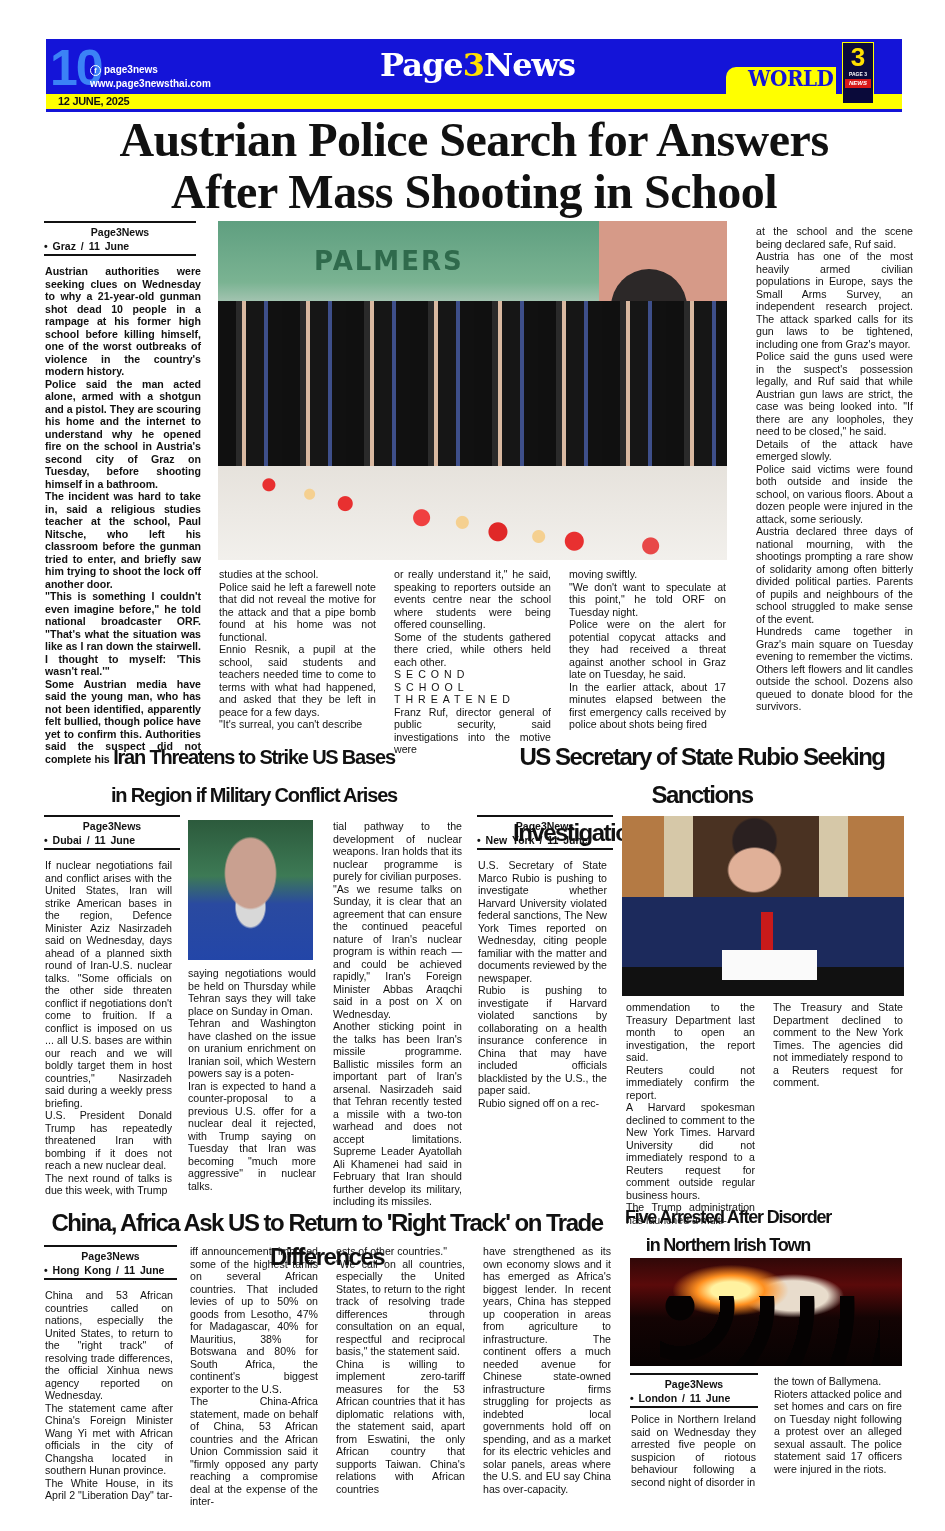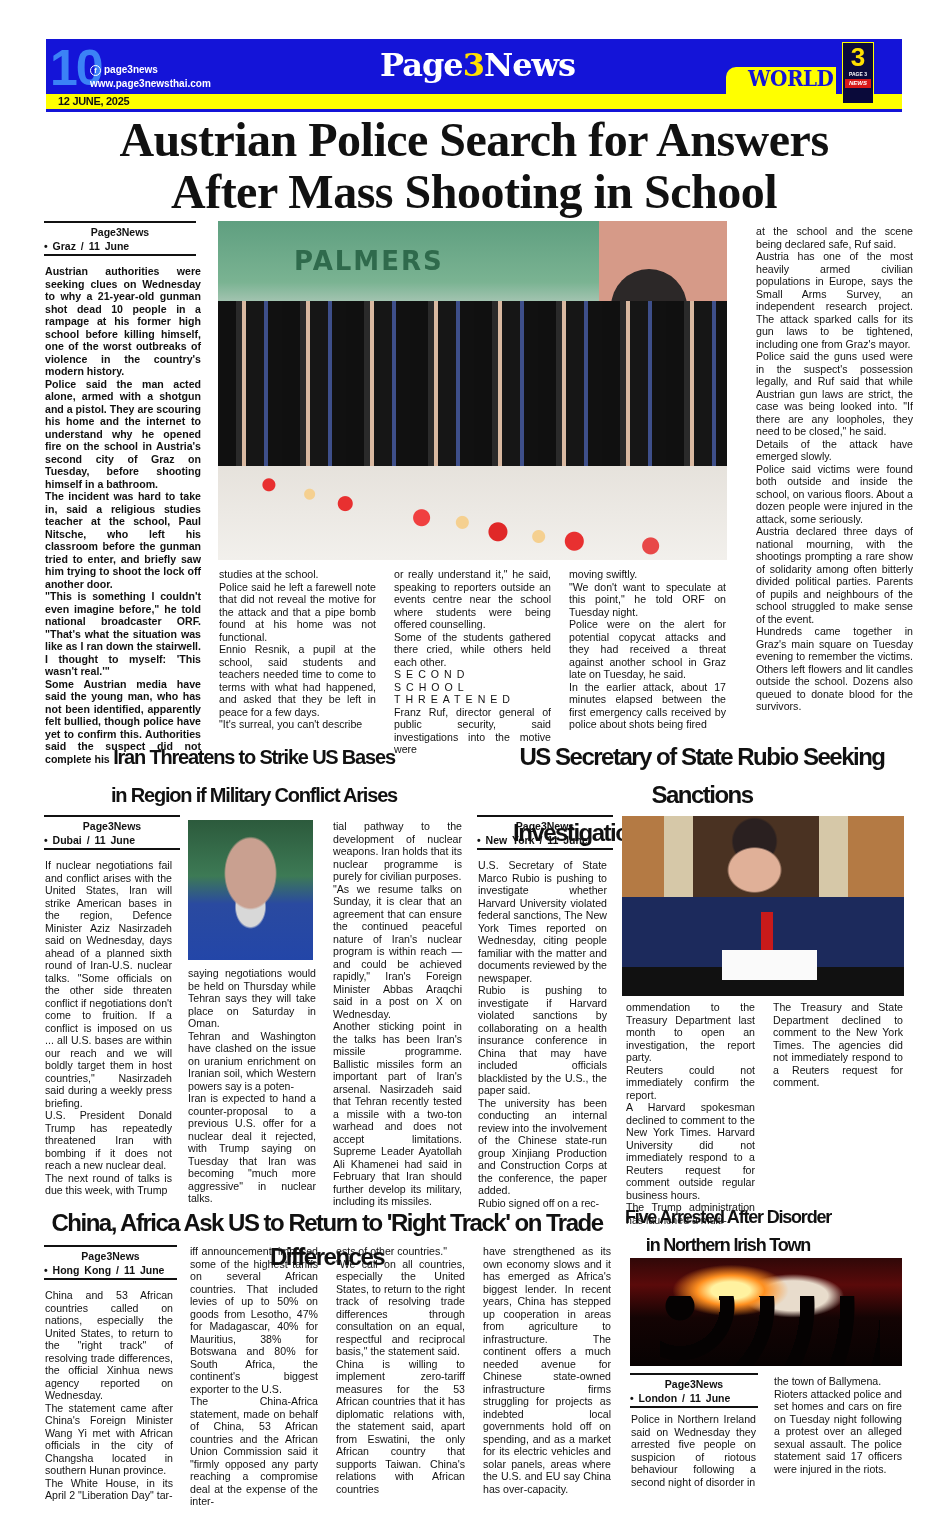--- a/index.html
+++ b/index.html
@@ -29,21 +29,21 @@
   .byline .loc{line-height:14px;padding-bottom:1px;word-spacing:2px;}
   
   .col{position:absolute;font-size:10.6px;line-height:12.5px;text-align:justify;color:#111;}
   .col p{margin:0;text-align:justify;}
   .sub{letter-spacing:5px;}
   
   .sec-head{position:absolute;text-align:center;font-family:"Liberation Sans",sans-serif;font-weight:bold;color:#111;transform-origin:center top;}
   
   .photo{position:absolute;overflow:hidden;}
   .p-graz{left:218px;top:221px;width:509px;height:339px;background:linear-gradient(180deg,#5f9f80 0%,#7ab392 18%,#cfd6d2 30%,#b8b8b8 40%,#202020 42%,#1a1a1a 70%,#d8d4d0 74%,#eae6e2 100%);}
-  .p-graz .sign{position:absolute;left:76px;top:25px;font-size:26px;font-weight:bold;color:#2f6a4c;letter-spacing:2px;font-family:"DejaVu Sans",sans-serif;}
+  .p-graz .sign{position:absolute;left:96px;top:25px;font-size:26px;font-weight:bold;color:#2f6a4c;letter-spacing:2px;font-family:"DejaVu Sans",sans-serif;}
   .p-graz .wall{position:absolute;right:0;top:0;width:128px;height:120px;background:#d69a88;}
   .p-graz .arch{position:absolute;right:40px;top:48px;width:76px;height:80px;background:#2c2828;border-radius:38px 38px 0 0;}
   .p-graz .crowd{position:absolute;left:0;top:80px;width:509px;height:175px;background:repeating-linear-gradient(90deg,#101010 0 18px,#2a2a2a 18px 24px,#d9b9a1 24px 28px,#161616 28px 46px,#3e4f8a 46px 50px,#111 50px 64px);}
   .p-graz .candles{position:absolute;left:0;top:245px;width:509px;height:94px;background:radial-gradient(circle at 10% 20%,#e83030 0 6px,transparent 7px),radial-gradient(circle at 25% 40%,#e83030 0 7px,transparent 8px),radial-gradient(circle at 40% 55%,#f04040 0 8px,transparent 9px),radial-gradient(circle at 55% 70%,#e02828 0 9px,transparent 10px),radial-gradient(circle at 70% 80%,#e83030 0 9px,transparent 10px),radial-gradient(circle at 85% 85%,#e84848 0 8px,transparent 9px),radial-gradient(circle at 18% 30%,#f5d090 0 5px,transparent 6px),radial-gradient(circle at 48% 60%,#f5d090 0 6px,transparent 7px),radial-gradient(circle at 63% 75%,#f5d090 0 6px,transparent 7px),linear-gradient(180deg,#e6e2dc,#f2f0ec);}
   .p-iran{left:188px;top:820px;width:125px;height:140px;background:radial-gradient(ellipse at 50% 38%,#c9a090 0 28%,transparent 30%),radial-gradient(ellipse at 50% 62%,#d8d8d8 0 16%,transparent 18%),linear-gradient(180deg,#2c5a3c 0%,#3d7a55 40%,#2a4aa0 60%,#2346a8 100%);}
   .p-rubio{left:622px;top:816px;width:282px;height:180px;background:radial-gradient(ellipse at 47% 30%,#e0b098 0 12%,transparent 13%),radial-gradient(ellipse at 47% 14%,#2a2020 0 10%,transparent 11%),linear-gradient(180deg,transparent 0 45%,#1c2a5c 45% 84%,#111 84%),linear-gradient(90deg,#b47a44 0 15%,#d6c8a8 15% 25%,#4a3222 25% 70%,#d6c8a8 70% 80%,#b47a44 80%);}
   .p-rubio .card{position:absolute;left:100px;top:134px;width:95px;height:30px;background:#fafafa;}
   .p-rubio .tie{position:absolute;left:139px;top:96px;width:12px;height:38px;background:#c81a1a;}
   .p-riot{left:630px;top:1258px;width:272px;height:108px;background:radial-gradient(ellipse at 37% 30%,#fff2a0 0 8%,#ff9020 14%,transparent 24%),radial-gradient(ellipse at 60% 35%,#e8dccc 0 15%,transparent 22%),linear-gradient(180deg,#300808 0%,#5a0a0a 25%,#140404 55%,#070202 100%);}
   .p-riot .people{position:absolute;left:30px;top:38px;width:220px;height:70px;background:repeating-radial-gradient(circle at 20px 10px,#050202 0 14px,transparent 15px 40px);}
@@ -130,50 +130,49 @@
   <div class="src">Page3News</div>
   <div class="loc">• Dubai / 11 June</div>
 </div>
 <div class="col" style="left:45px;top:859px;width:127px;">
   <p>If nuclear negotiations fail and conflict arises with the United States, Iran will strike American bases in the region, Defence Minister Aziz Nasirzadeh said on Wednesday, days ahead of a planned sixth round of Iran-U.S. nuclear talks. "Some officials on the other side threaten conflict if negotiations don't come to fruition. If a conflict is imposed on us ... all U.S. bases are within our reach and we will boldly target them in host countries," Nasirzadeh said during a weekly press briefing.</p>
   <p>U.S. President Donald Trump has repeatedly threatened Iran with bombing if it does not reach a new nuclear deal.</p>
   <p>The next round of talks is due this week, with Trump</p>
 </div>
 <div class="photo p-iran"></div>
 <div class="col" style="left:188px;top:967px;width:128px;">
-  <p>saying negotiations would be held on Thursday while Tehran says they will take place on Saturday in Oman.</p>
+  <p>saying negotiations would be held on Thursday while Tehran says they will take place on Sunday in Oman.</p>
   <p>Tehran and Washington have clashed on the issue on uranium enrichment on Iranian soil, which Western powers say is a poten-</p>
   <p>Iran is expected to hand a counter-proposal to a previous U.S. offer for a nuclear deal it rejected, with Trump saying on Tuesday that Iran was becoming "much more aggressive" in nuclear talks.</p>
 </div>
 <div class="col" style="left:333px;top:820px;width:129px;">
   <p>tial pathway to the development of nuclear weapons. Iran holds that its nuclear programme is purely for civilian purposes.</p>
   <p>"As we resume talks on Sunday, it is clear that an agreement that can ensure the continued peaceful nature of Iran's nuclear program is within reach — and could be achieved rapidly," Iran's Foreign Minister Abbas Araqchi said in a post on X on Wednesday.</p>
   <p>Another sticking point in the talks has been Iran's missile programme. Ballistic missiles form an important part of Iran's arsenal. Nasirzadeh said that Tehran recently tested a missile with a two-ton warhead and does not accept limitations. Supreme Leader Ayatollah Ali Khamenei had said in February that Iran should further develop its military, including its missiles.</p>
 </div>
 
 <div class="sec-head" style="left:484px;top:738px;width:436px;font-size:24px;line-height:38px;letter-spacing:-1.5px;">
   <div>US Secretary of State Rubio Seeking Sanctions</div>
   <div>Investigation of Harvard, NYT Reports</div>
 </div>
 <div class="byline" style="left:477px;top:815px;width:136px;">
   <div class="src">Page3News</div>
   <div class="loc">• New York / 11 June</div>
 </div>
 <div class="col" style="left:478px;top:859px;width:129px;">
   <p>U.S. Secretary of State Marco Rubio is pushing to investigate whether Harvard University violated federal sanctions, The New York Times reported on Wednesday, citing people familiar with the matter and documents reviewed by the newspaper.</p>
   <p>Rubio is pushing to investigate if Harvard violated sanctions by collaborating on a health insurance conference in China that may have included officials blacklisted by the U.S., the paper said.</p>
-  <p>The university has been conducting an internal review into the involvement of the Chinese state-run group Xinjiang Production and Construction Corps at the conference, the paper added.</p>
   <p>Rubio signed off on a rec-</p>
 </div>
 <div class="photo p-rubio">
   <div class="tie"></div>
   <div class="card"></div>
 </div>
 <div class="col" style="left:626px;top:1001px;width:129px;">
-  <p>ommendation to the Treasury Department last month to open an investigation, the report party.</p>
+  <p>ommendation to the Treasury Department last month to open an investigation, the report said.</p>
   <p>Reuters could not immediately confirm the report.</p>
   <p>A Harvard spokesman declined to comment to the New York Times. Harvard University did not immediately respond to a Reuters request for comment outside regular business hours.</p>
   <p>The Trump administration has launched a multi-</p>
 </div>
 <div class="col" style="left:773px;top:1001px;width:130px;">
   <p>The Treasury and State Department declined to comment to the New York Times. The agencies did not immediately respond to a Reuters request for comment.</p>
 </div>
 
 <div class="sec-head" style="left:44px;top:1206px;width:566px;font-size:24px;line-height:34px;letter-spacing:-1.5px;">China, Africa Ask US to Return to 'Right Track' on Trade Differences</div>
 <div class="byline" style="left:44px;top:1245px;width:133px;">

